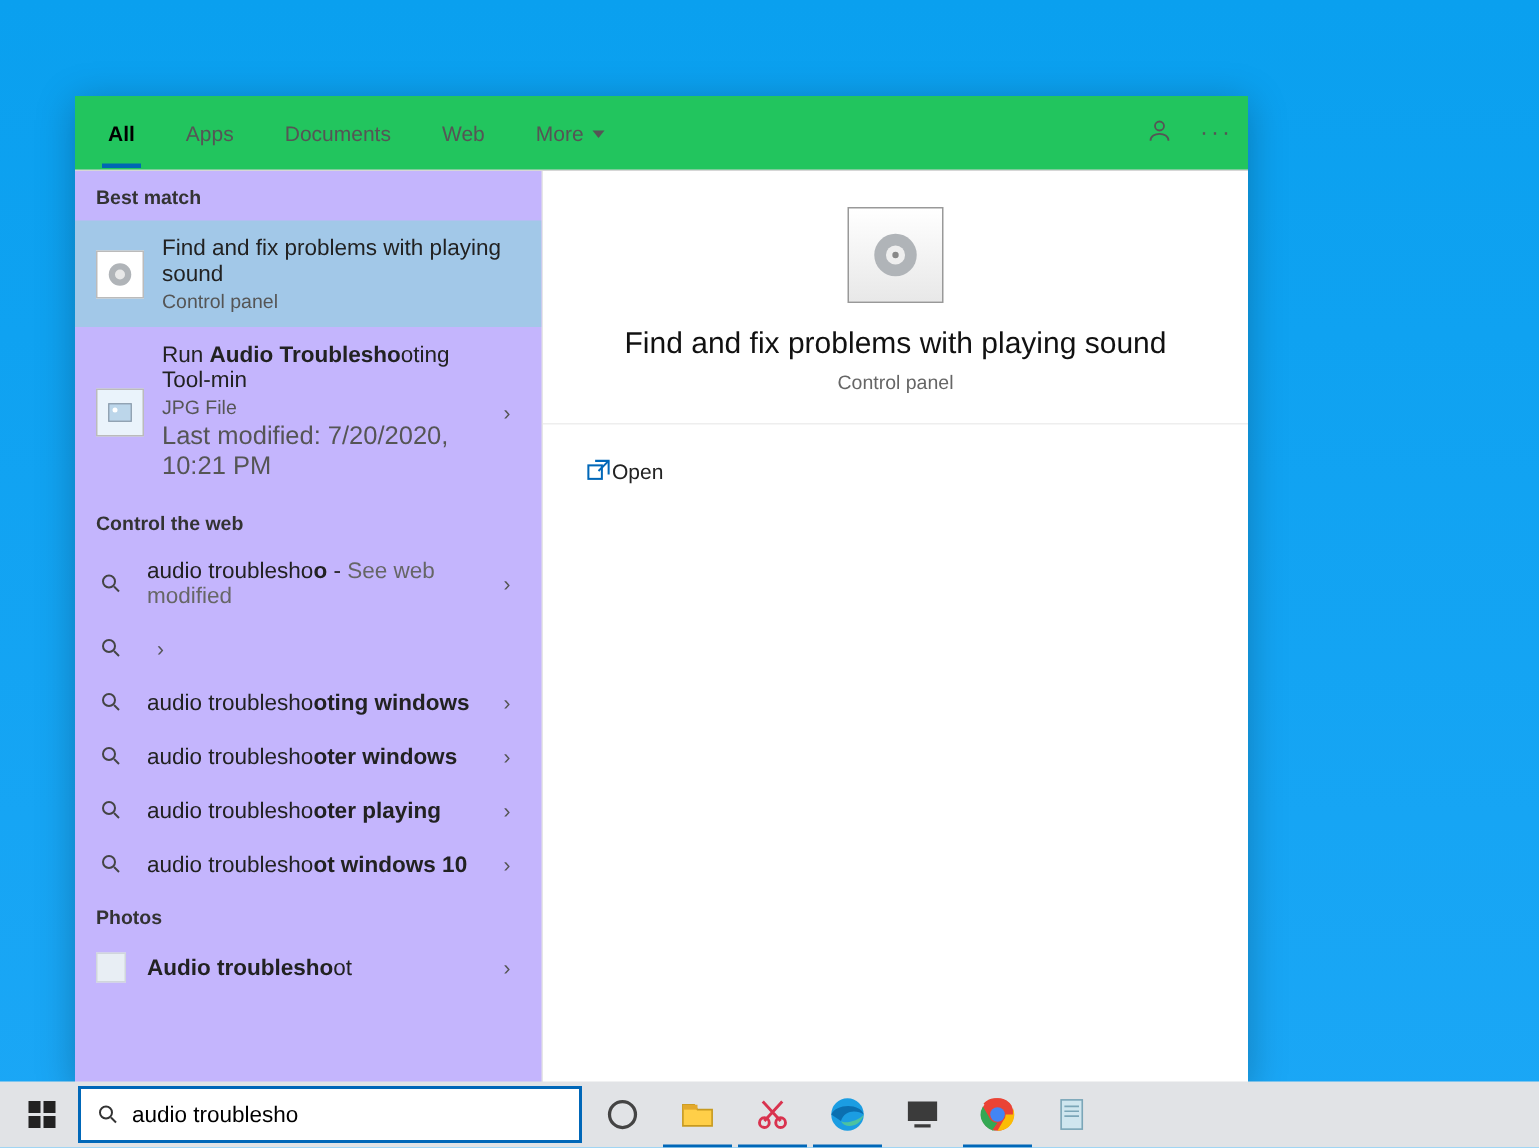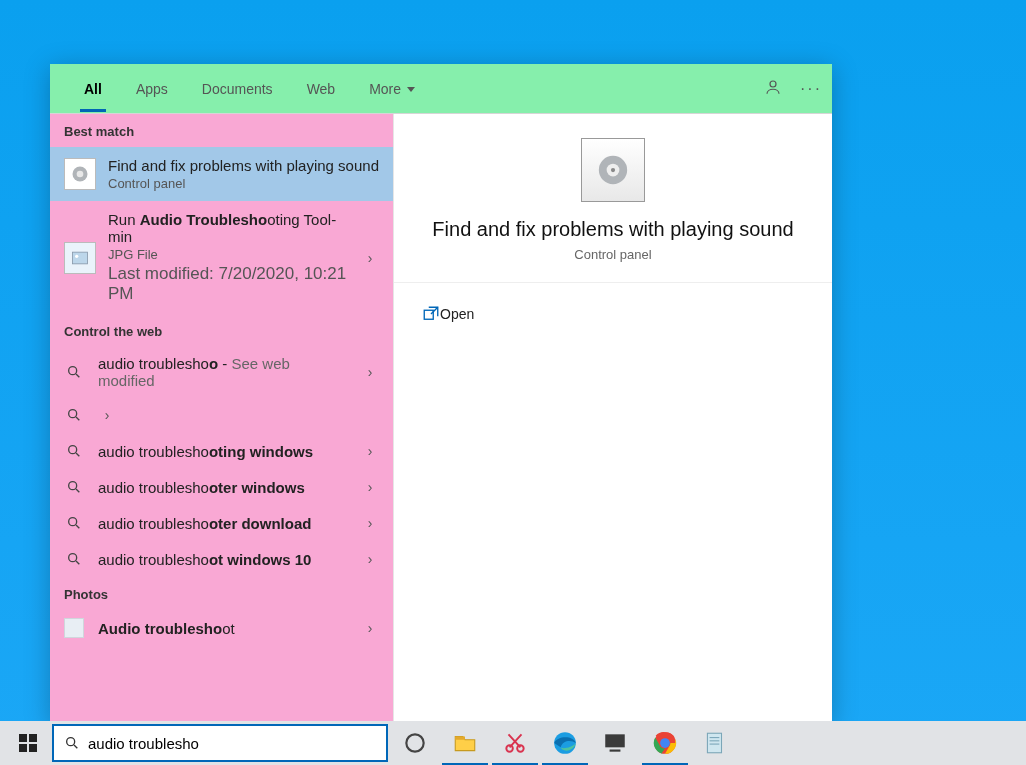--- a/index.html
+++ b/index.html
@@ -23,24 +23,24 @@
     background: #f2f2f2;
     box-shadow: 0 4px 24px rgba(0,0,0,.25);
     display: flex;
     flex-direction: column;
   }
 
   .tabs-row {
     height: 50px;
     display: flex;
     align-items: center;
-    padding: 0 24px;
+    padding: 0 12px;
     position: relative;
     border-bottom: 1px solid #d6d6d6;
-    background: #86efac;
+    background: #22c55e;
   }
   .tabs {
     display: flex;
     gap: 14px;
     align-items: center;
   }
   .tab {
     padding: 14px 10px;
     color: #555;
     cursor: pointer;
@@ -75,22 +75,22 @@
     align-items: center;
     color: #555;
   }
   .icon-dots { letter-spacing: 2px; font-size: 16px; }
   .icon-user svg { width: 18px; height: 18px; }
 
   .body-area { flex: 1; display: flex; overflow:hidden; }
 
   
   .results {
-    width: 344px;
-    background: #f9a8d4;
+    width: 312px;
+    background: #c4b5fd;
     overflow-y: hidden;
     border-right: 1px solid #e6e6e6;
   }
   .section-label {
     padding: 10px 14px 8px;
     font-size: 13px;
     color: #333;
     font-weight: 600;
   }
   .result-item {
@@ -323,21 +323,21 @@
       </div>
 
       <div class="result-item small">
         <div class="result-icon">
             <svg viewBox="0 0 24 24" fill="none" stroke="#444" stroke-width="2">
               <circle cx="10" cy="10" r="6"></circle>
               <line x1="15" y1="15" x2="20" y2="20"></line>
             </svg>
           </div>
         <div class="result-body">
-            <div class="result-title"><span>audio troublesho</span><b>oter download</b></div>
+            <div class="result-title"><span>audio troublesho</span><b>oter playing</b></div>
           </div>
         <div class="result-arrow">›</div>
       </div>
 
       <div class="result-item small">
         <div class="result-icon">
             <svg viewBox="0 0 24 24" fill="none" stroke="#444" stroke-width="2">
               <circle cx="10" cy="10" r="6"></circle>
               <line x1="15" y1="15" x2="20" y2="20"></line>
             </svg>

